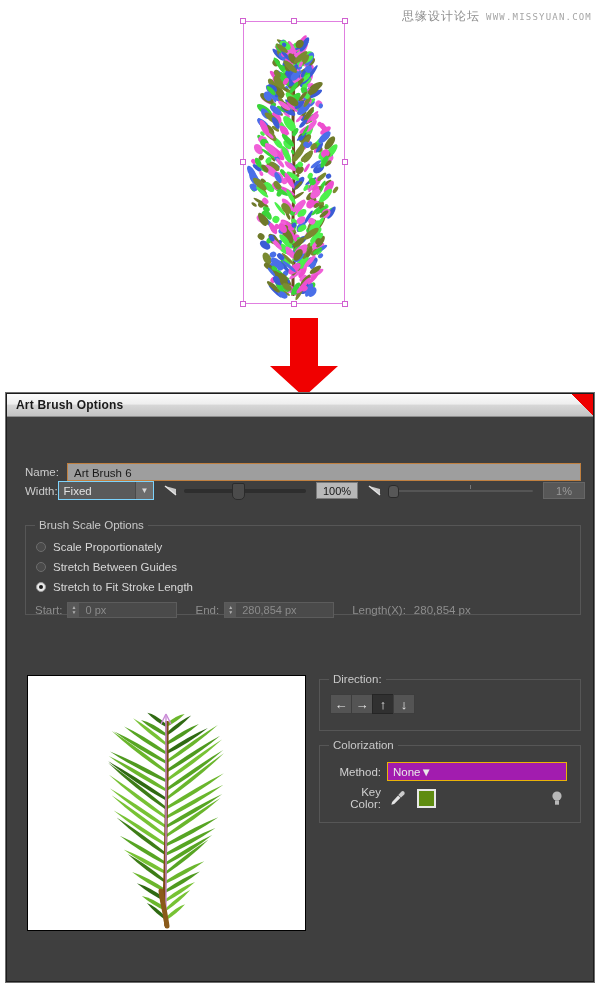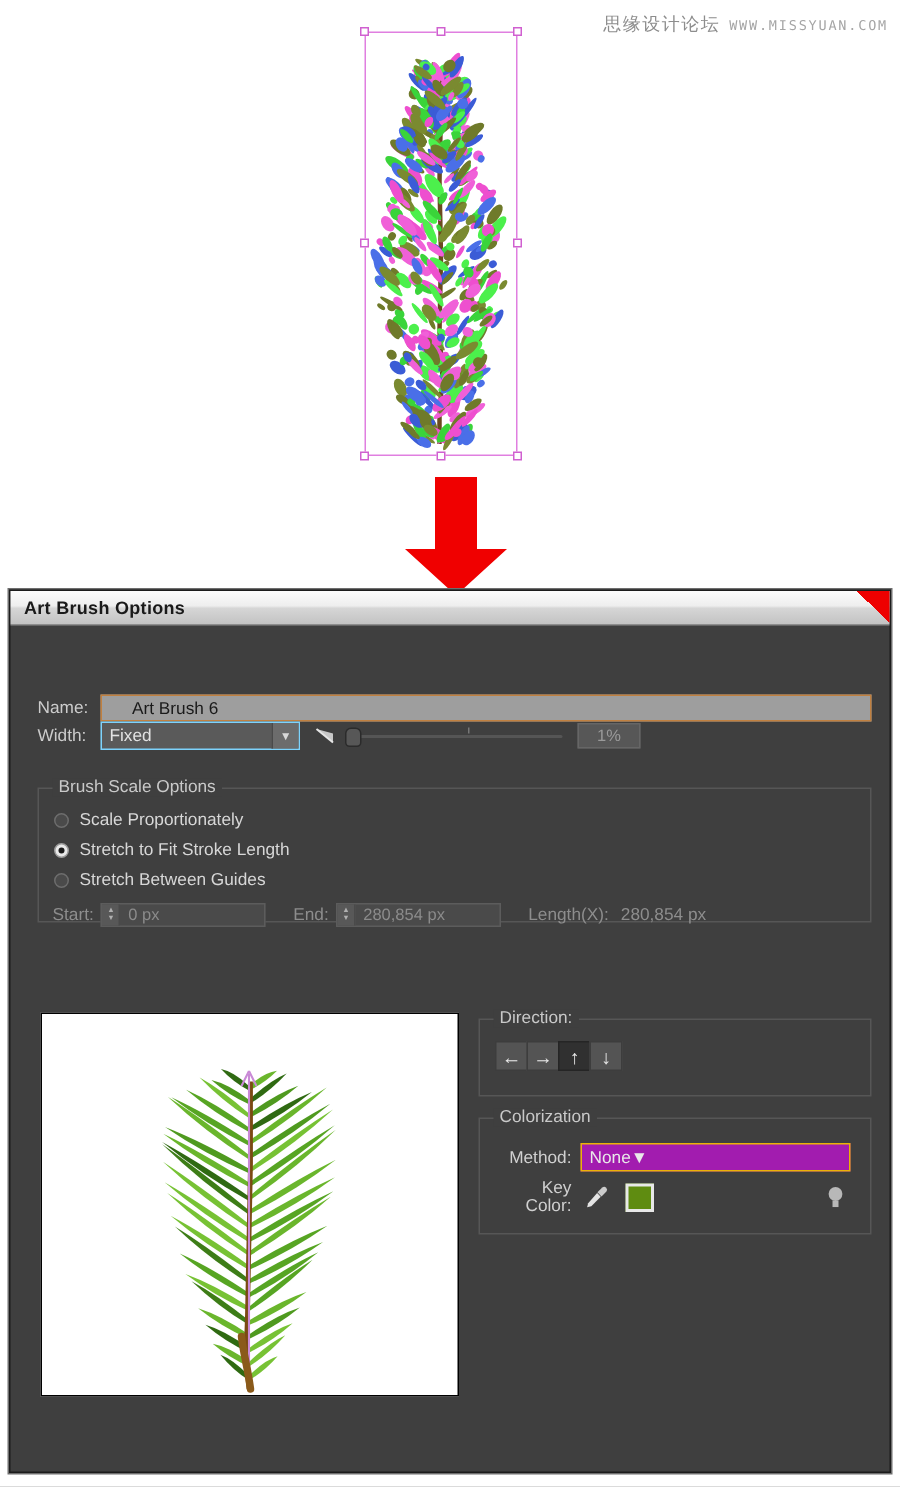--- a/index.html
+++ b/index.html
@@ -59,21 +59,21 @@
   
   .row { display:flex; align-items:center; }
   .lbl-dim { font-size:11.5px; color:#8d8d8d; }
 
   .name-row { position:absolute; left:18px; top:46px; width:556px; }
   .name-label { width:42px; font-size:11.5px; color:#cccccc; }
   .name-input {
     flex:1; height:18px; line-height:18px;
     background:#9e9e9e; border:1px solid #c08040;
     box-sizing:border-box; color:#1a1a1a; font-size:11.5px;
-    padding:0 20px; font-family:"Liberation Sans", sans-serif;
+    padding:0 6px; font-family:"Liberation Sans", sans-serif;
     outline:none;
   }
 
   .width-row { position:absolute; left:18px; top:64px; width:560px; }
   .width-label { width:42px; font-size:11.5px; color:#cccccc; }
   .combo {
     width:133px; height:19px; background:#5a5a5a;
     border:1px solid #7dd3fc; box-sizing:border-box;
     color:#e2e2e2; font-size:11.5px; display:flex; align-items:center;
     padding-left:5px; position:relative;
@@ -760,20 +760,30 @@
         <div class="name-input">Art Brush 6</div>
       </div>
 
       <div class="row width-row">
         <span class="width-label">Width:</span>
         <div class="combo">
           <span>Fixed</span>
           <span class="caret">▼</span>
         </div>
 
+        <div class="sl-wrap">
+          <svg class="sl-icon" viewBox="0 0 16 14">
+            <path d="M1 2 L12 11 L12 5 Z" fill="#c8c8c8"></path>
+            <path d="M1 2 L12 11" stroke="#e6e6e6" stroke-width="1.3"></path>
+          </svg>
+          <div class="slider-track">
+            <div class="sl-thumb" style="left:48px;"></div>
+          </div>
+          <div class="val-box">100%</div>
+        </div>
 
         <div class="sl-wrap">
           <svg class="sl-icon" viewBox="0 0 16 14">
             <path d="M1 2 L12 11 L12 5 Z" fill="#c8c8c8"></path>
             <path d="M1 2 L12 11" stroke="#e6e6e6" stroke-width="1.3"></path>
           </svg>
           <div class="slider-track thin">
             <div class="sl-thumb small" style="left:0px;"></div>
             <div style="position:absolute;left:82px;top:-5px;width:1px;height:4px;background:#777;"></div>
           </div>
@@ -782,26 +792,26 @@
       </div>
 
       <div class="group" id="grp-scale">
         <span class="legend">Brush Scale Options</span>
 
         <div class="radio-line" style="margin-top:15px;">
           <span class="radio"></span>
           <span class="radio-label">Scale Proportionately</span>
         </div>
         <div class="radio-line" style="margin-top:8px;">
+          <span class="radio"></span>
+          <span class="radio-label">Stretch Between Guides</span>
+        </div>
+        <div class="radio-line" style="margin-top:8px;">
           <span class="radio on"></span>
           <span class="radio-label">Stretch to Fit Stroke Length</span>
-        </div>
-        <div class="radio-line" style="margin-top:8px;">
-          <span class="radio"></span>
-          <span class="radio-label">Stretch Between Guides</span>
         </div>
 
         <div class="startend" style="margin-top:9px;margin-left:9px;">
           <span class="lbl-dim" style="margin-right:5px;">Start:</span>
           <div class="spin-field" style="width:110px;">
             <span class="spin-arrows">▲<br>▼</span>
             <span class="spin-val">0 px</span>
           </div>
           <span class="lbl-dim" style="margin-left:18px;margin-right:5px;">End:</span>
           <div class="spin-field" style="width:110px;">

